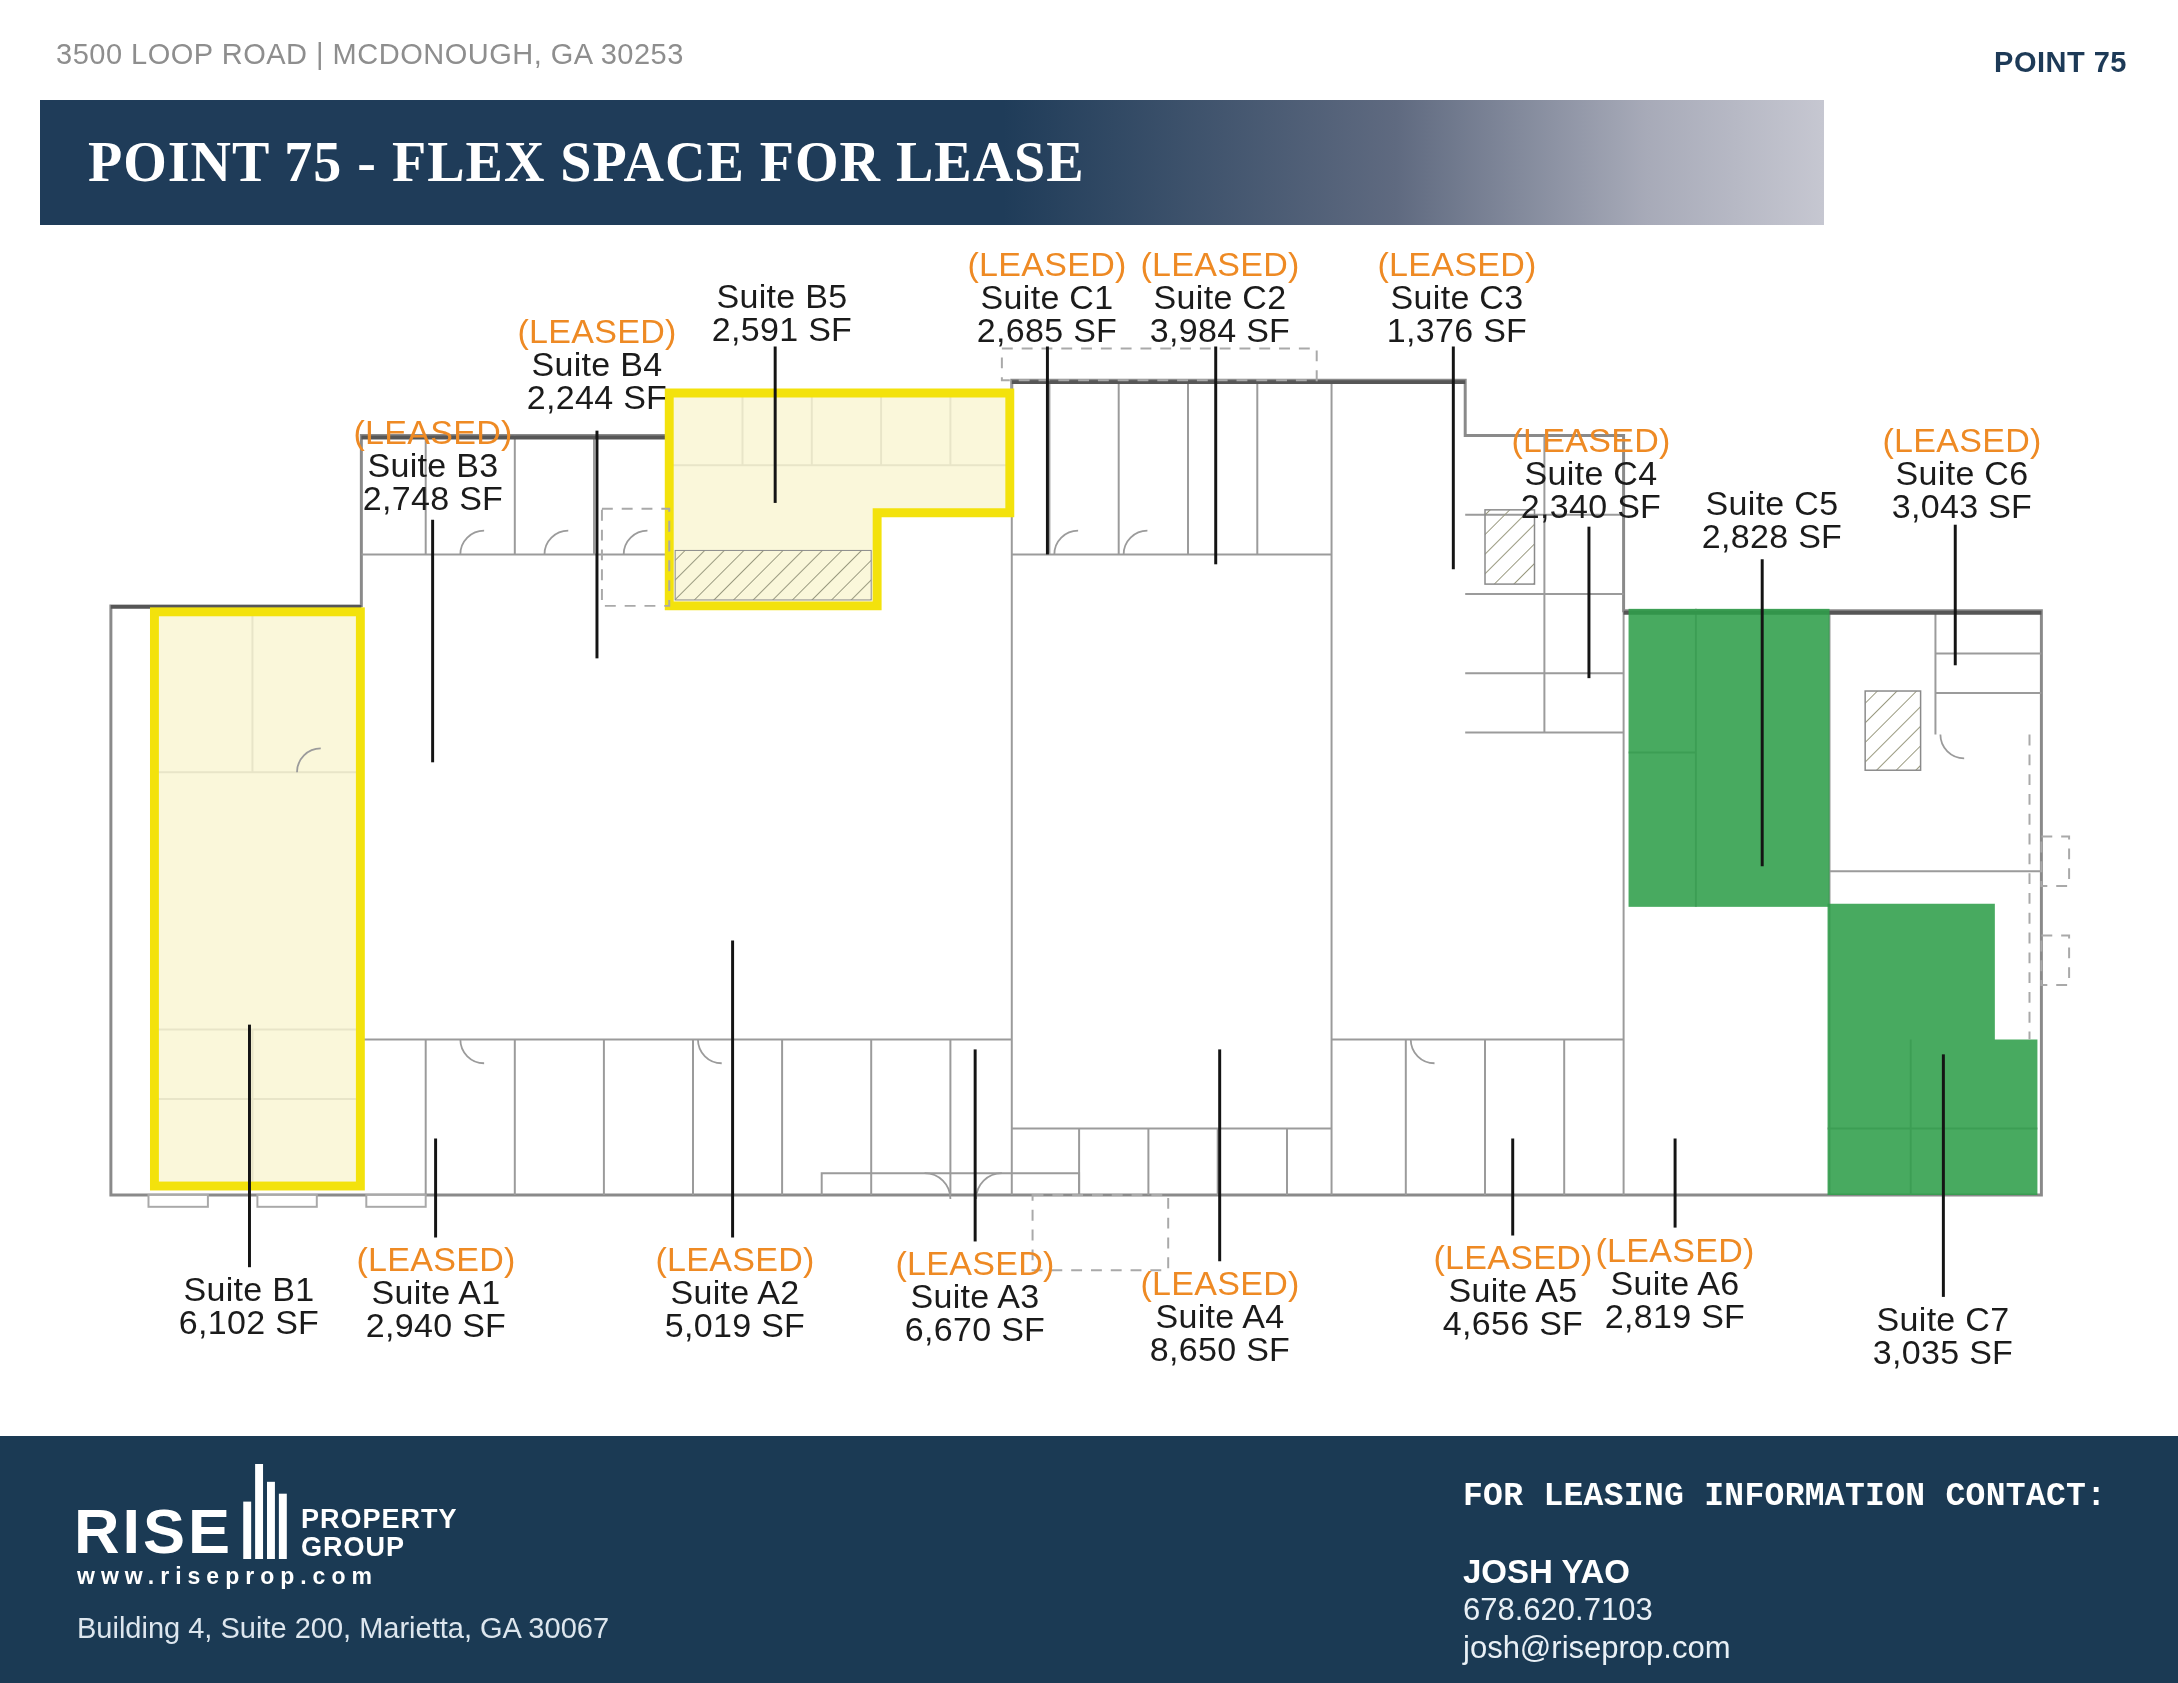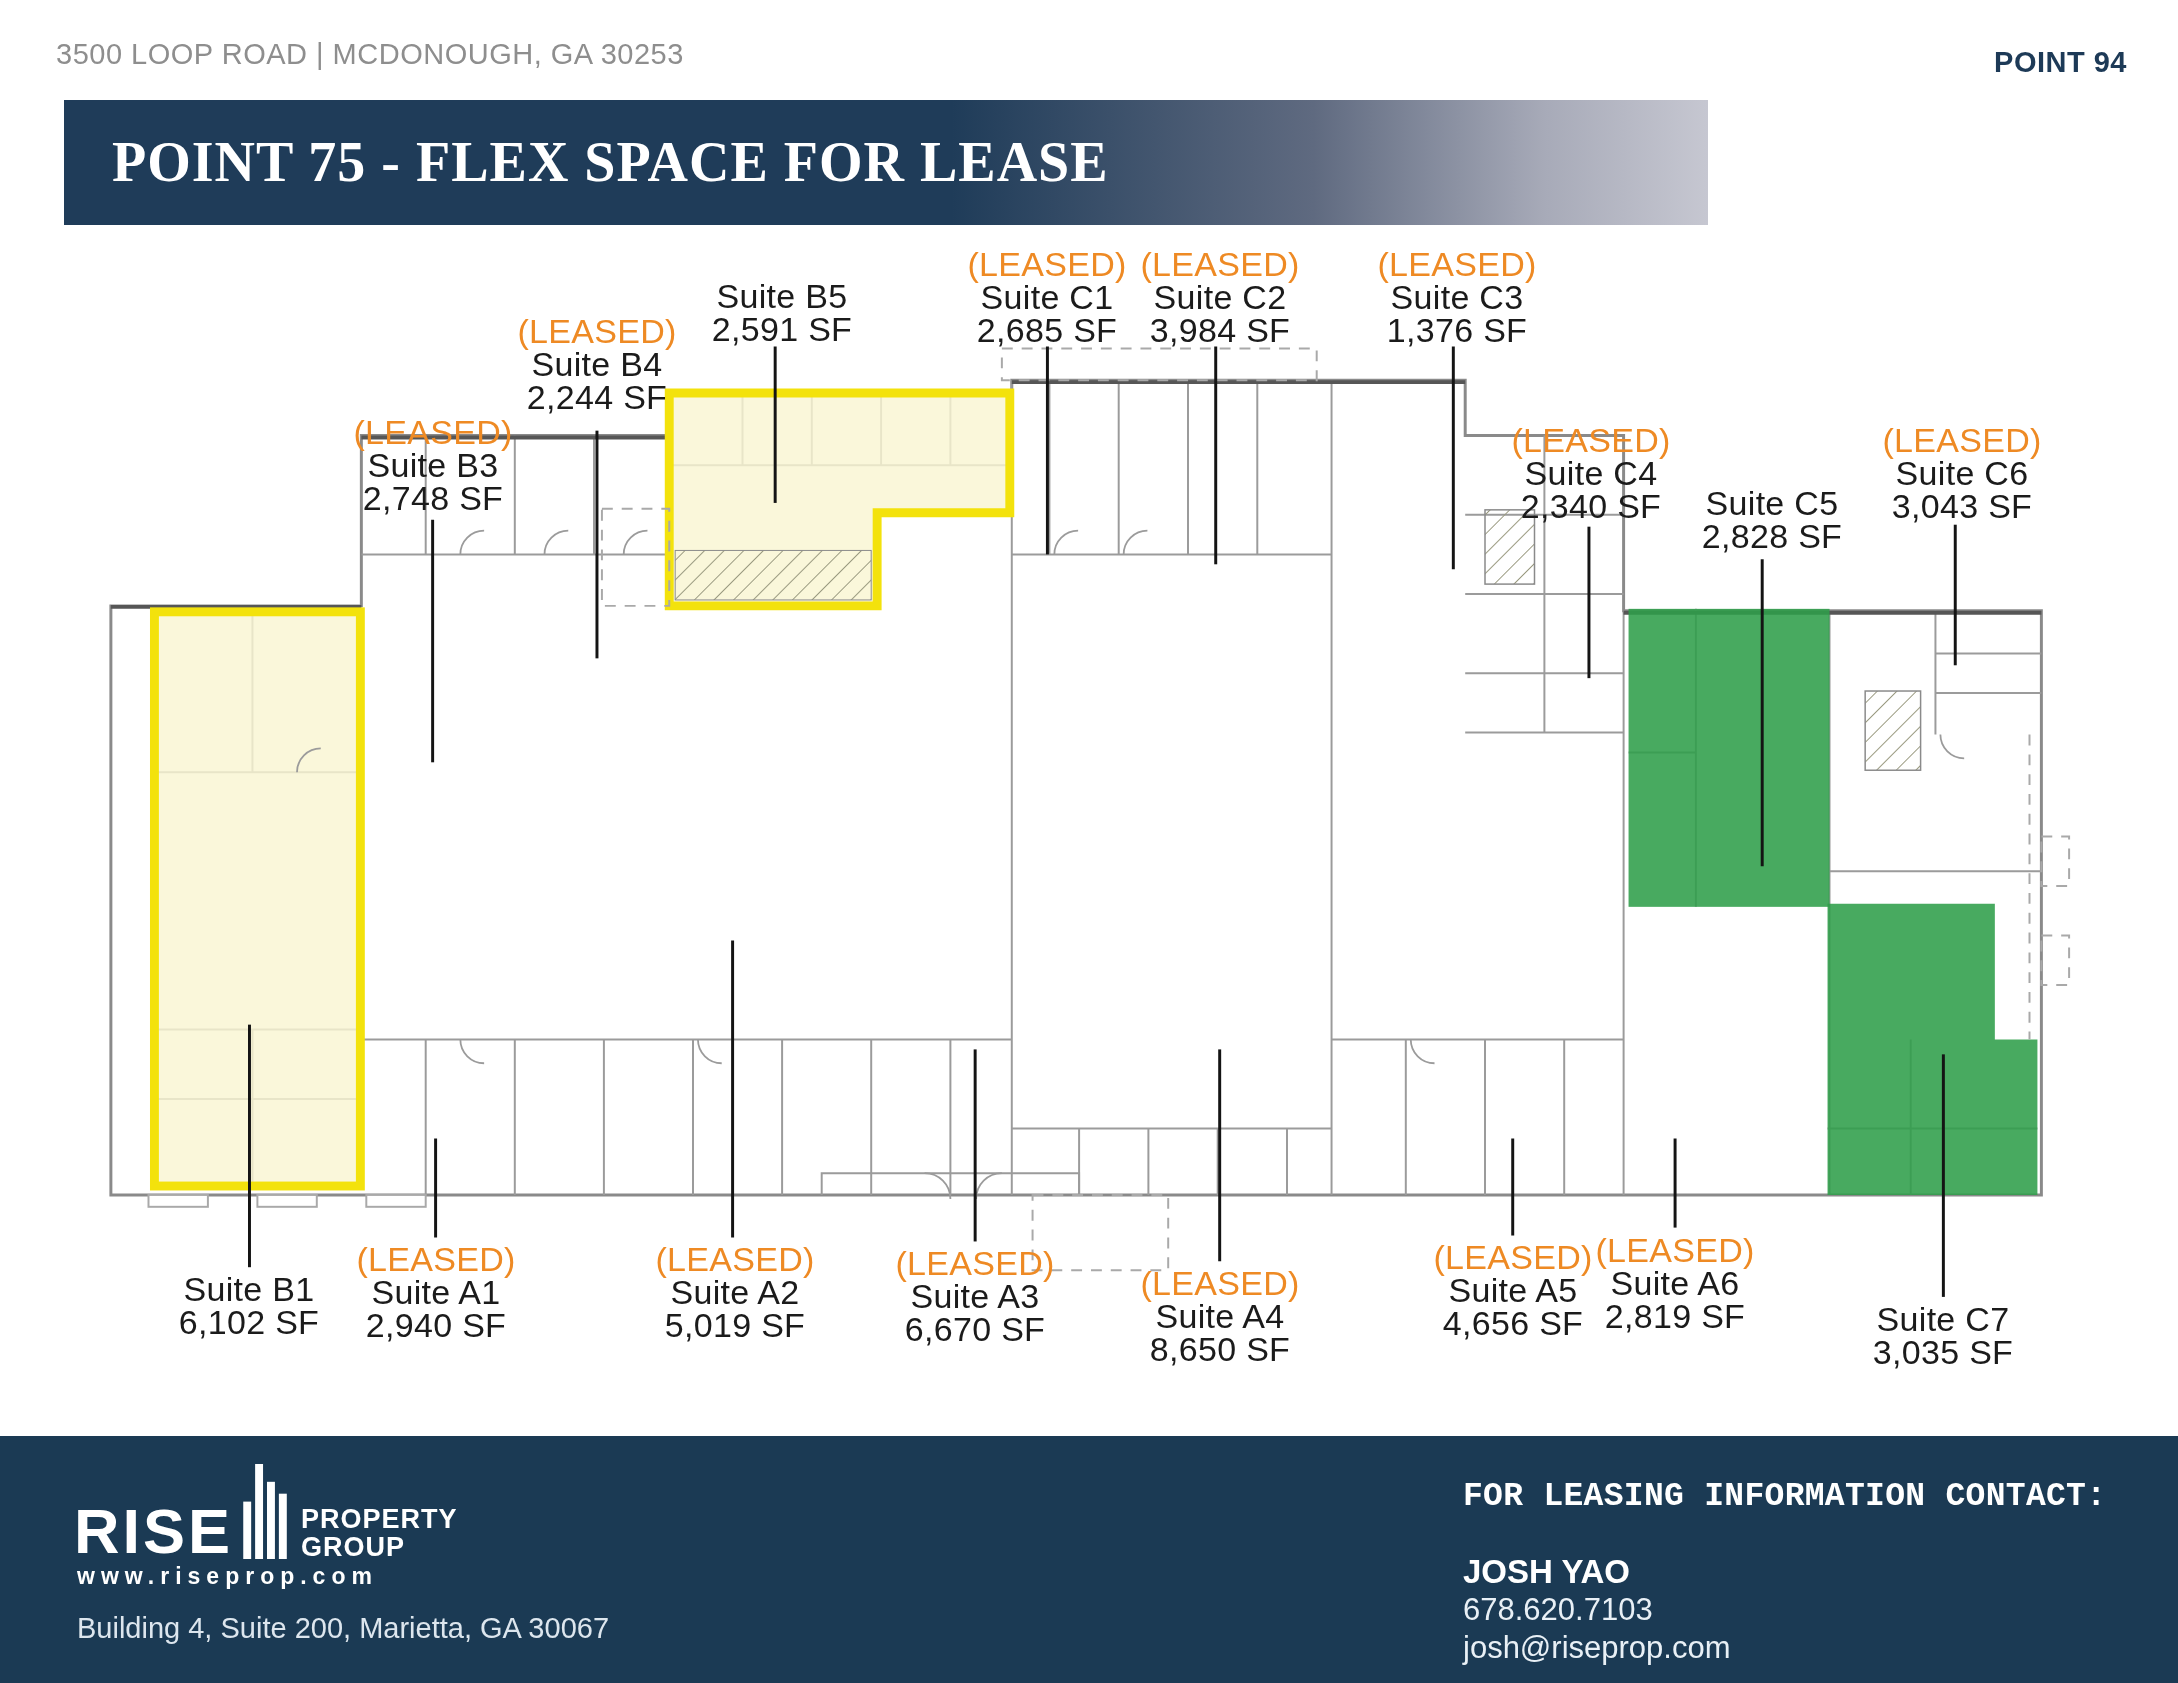--- a/index.html
+++ b/index.html
@@ -5,21 +5,21 @@
   html,body{margin:0;padding:0;background:#ffffff;}
   body{width:2178px;height:1683px;position:relative;overflow:hidden;
        font-family:"Liberation Sans", sans-serif;}
   .abs{position:absolute;}
 
   
   #top-address{left:56px;top:38px;font-size:29px;letter-spacing:0.5px;color:#8e8e8e;font-weight:500;}
   #top-brand{right:51px;top:46px;font-size:29px;color:#1d3a57;font-weight:600;letter-spacing:0.5px;}
 
   
-  #banner{left:64px;top:100px;width:1644px;height:125px;
+  #banner{left:40px;top:100px;width:1784px;height:125px;
     background:linear-gradient(90deg,#1f3c59 0%,#1f3c59 54%,#5f6a80 76%,#a7aab8 90%,#c6c7d1 100%);}
   #banner-title{color:#ffffff;font-family:"Liberation Serif", serif;font-weight:bold;
     font-size:56px;line-height:125px;padding-left:48px;letter-spacing:1px;white-space:nowrap;}
 
   
   #plan-svg{left:0;top:0;width:2178px;height:1683px;}
 
   
   .suite-label{position:absolute;transform:translateX(-50%);text-align:center;
     font-weight:normal;font-size:34px;line-height:33px;color:#1b1b1b;letter-spacing:0.3px;white-space:nowrap;}
@@ -36,21 +36,21 @@
   #contact-heading{position:absolute;left:1463px;top:42px;font-size:33px;font-weight:bold;letter-spacing:0.3px;font-family:Liberation Mono, monospace;}
   .contact-col{position:absolute;top:117px;font-size:31px;line-height:38px;color:#e9f0f6;}
   .contact-col .cname{font-size:33px;font-weight:bold;color:#ffffff;}
   #contact-1{left:1463px;}
   #contact-2{left:1804px;}
 </style>
 </head>
 <body>
 
 <div class="abs" id="top-address">3500 LOOP ROAD | MCDONOUGH, GA 30253</div>
-<div class="abs" id="top-brand">POINT 94</div>
+<div class="abs" id="top-brand">POINT 75</div>
 
 <div class="abs" id="banner">
   <div id="banner-title">POINT 75 - FLEX SPACE FOR LEASE</div>
 </div>
 
 <svg class="abs" id="plan-svg" viewBox="0 0 2200 1700" xmlns="http://www.w3.org/2000/svg">
   <defs>
     <pattern id="hatch" width="14" height="14" patternUnits="userSpaceOnUse" patternTransform="rotate(45)">
       <line x1="0" y1="0" x2="0" y2="14" stroke="#9a9a80" stroke-width="2"></line>
     </pattern>

